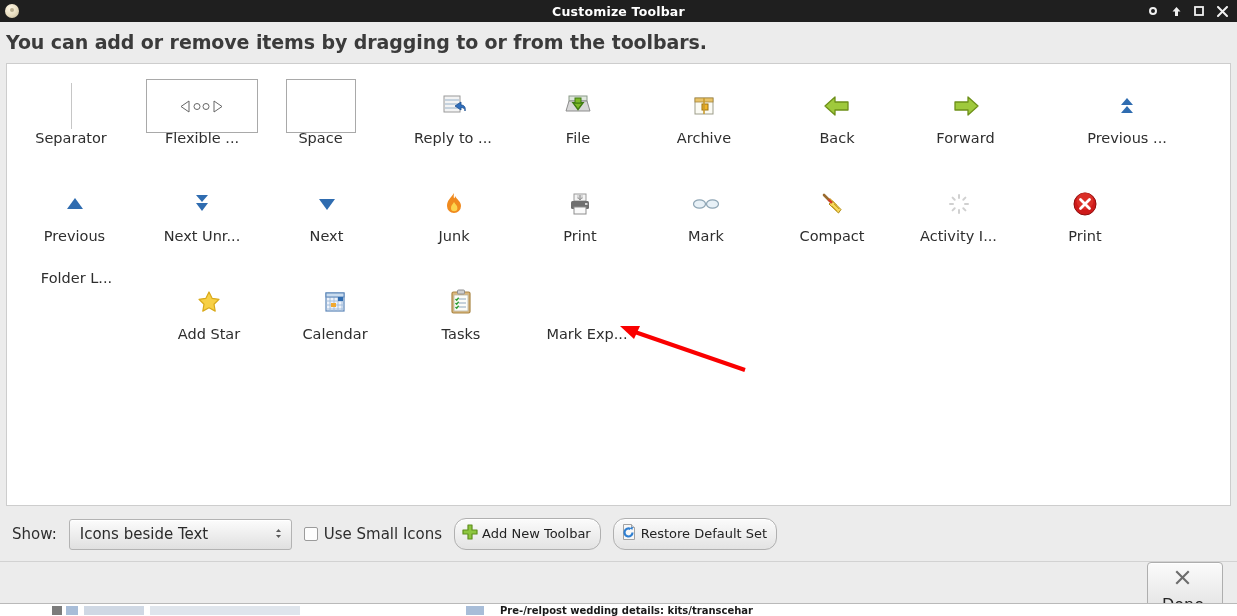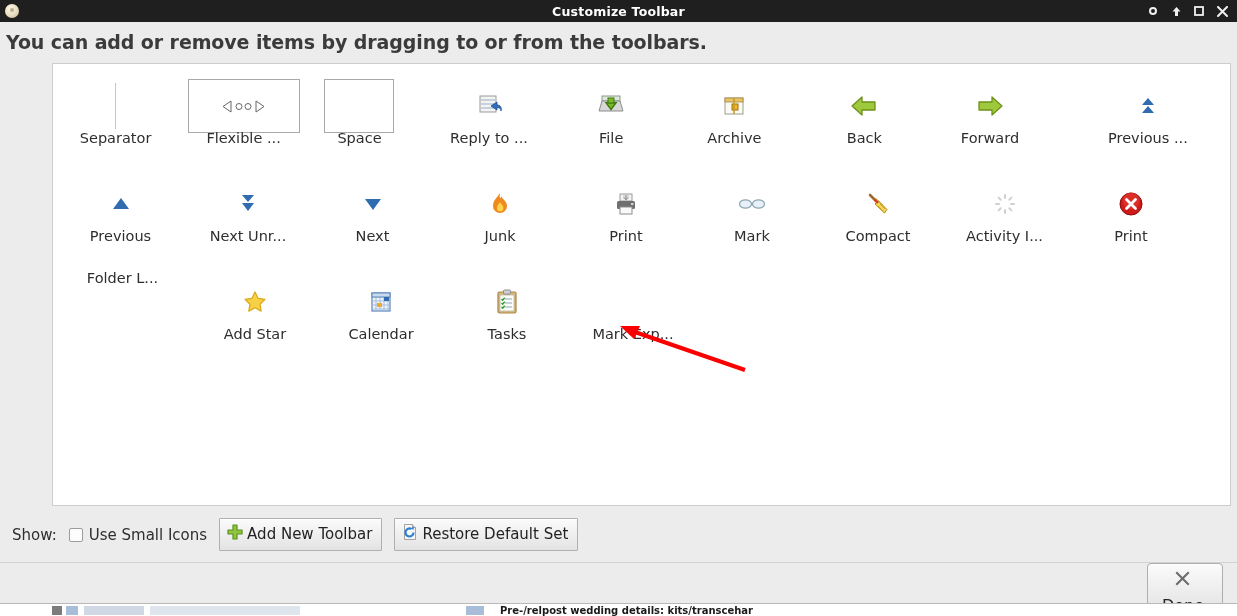--- a/index.html
+++ b/index.html
@@ -35,21 +35,21 @@
   }
   .banner{
     padding:9px 10px 10px 6px;
     font-size:19px;font-weight:bold;color:#3b3b3b;
     letter-spacing:-.1px;
   }
   .palette-wrap{padding:0 6px;}
   .palette{
     background:#ffffff;border:1px solid #cdcdcd;
     height:443px;box-sizing:border-box;
-    padding:6px 0 0 0;overflow:hidden;position:relative;margin-left:46px;
+    padding:6px 0 0 0;overflow:hidden;position:relative;
   }
   .row{display:flex;align-items:flex-start;height:98px;}
   .cell{
     display:flex;flex-direction:column;align-items:center;justify-content:flex-start;
     padding-top:8px;
   }
   .cell .ico{
     height:56px;display:flex;align-items:center;justify-content:center;
     width:100%;
   }
@@ -90,23 +90,23 @@
     background:linear-gradient(#fcfcfc,#e0e0e0);
     padding:5px 9px 6px 10px;font-size:15px;color:#2b2b2b;
     box-shadow:0 1px 0 rgba(255,255,255,.9) inset;
   }
   .check-wrap{display:flex;align-items:center;gap:6px;}
   .checkbox{
     width:12px;height:12px;border:1px solid #9b9b9b;background:#fdfdfd;border-radius:2px;
   }
   .btn{
     display:flex;align-items:center;gap:3px;
-    border:1px solid #b0b0b0;border-radius:1px;
+    border:1px solid #b0b0b0;border-radius:12px;
     background:linear-gradient(#fbfbfb,#e3e3e3);
-    padding:4px 9px 5px 6px;font-size:15px;color:#232323;
+    padding:4px 9px 5px 6px;font-size:13px;color:#232323;
     box-shadow:0 1px 0 rgba(255,255,255,.9) inset;
   }
   .footer{
     flex:1;display:flex;align-items:center;justify-content:flex-end;
     padding:0 14px;
   }
   .done-btn{
     display:flex;align-items:center;gap:5px;
     border:1px solid #aeaeae;border-radius:4px;
     background:linear-gradient(#fbfbfb,#dedede);
@@ -424,20 +424,29 @@
           <div class="lbl">Mark Exp...</div>
         </div>
       </div>
 
     </div>
   </div>
 
   <div class="bottombar">
     <span>Show:</span>
 
+    <div class="select">
+      <span>Icons beside Text</span>
+      <span class="spin">
+        <svg width="7" height="11" viewBox="0 0 7 11">
+            <path d="M3.5 1 L6 4 H1 Z" fill="#5a5a5a"></path>
+            <path d="M3.5 10 L6 7 H1 Z" fill="#5a5a5a"></path>
+          </svg>
+      </span>
+    </div>
 
     <div class="check-wrap">
       <span class="checkbox"></span>
       <span>Use Small Icons</span>
     </div>
 
     <div class="btn">
       <span>
         <svg width="18" height="18" viewBox="0 0 18 18">
           <path d="M7 2 h4 v5 h5 v4 h-5 v5 h-4 v-5 h-5 v-4 h5 Z" fill="#8dc63f" stroke="#5f8f1d" stroke-width="1.2" stroke-linejoin="round"></path>

